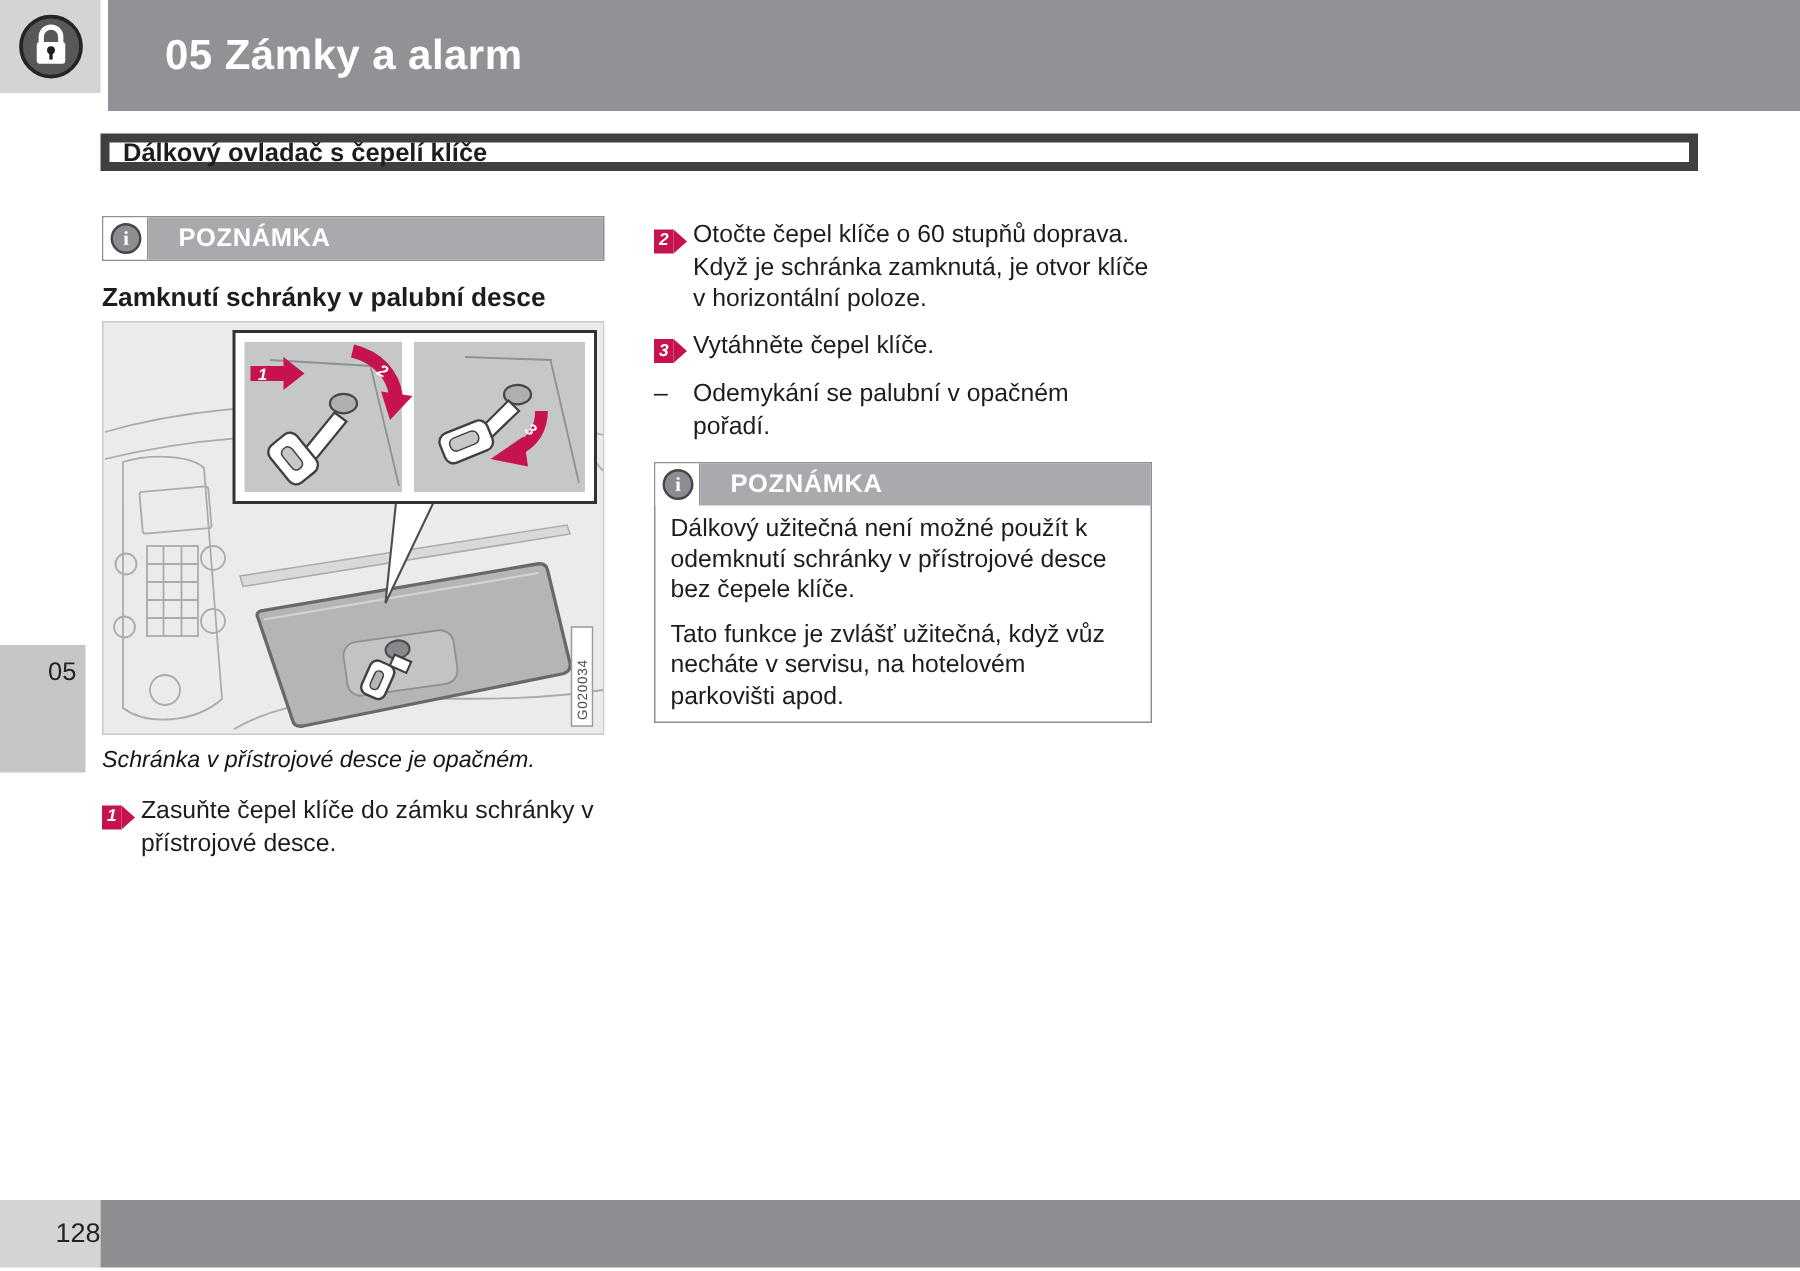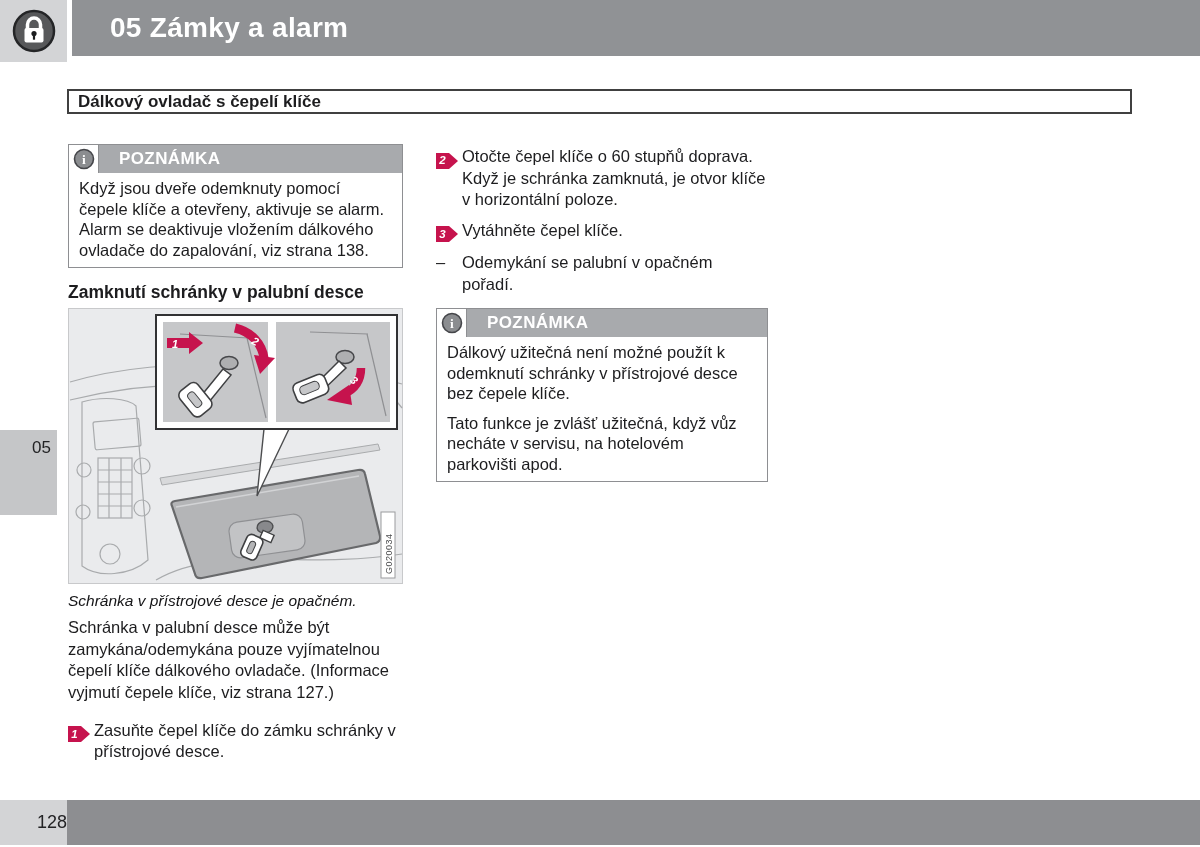--- a/index.html
+++ b/index.html
@@ -7,28 +7,28 @@
   .page {
     position:relative; width:1200px; height:847px; background:#ffffff;
     font-family:"Liberation Sans", sans-serif; color:#1d1d1f; overflow:hidden;
   }
   
   .corner-top {
     position:absolute; left:0; top:0; width:67px; height:62px; background:#d3d4d6;
     display:flex; align-items:center; justify-content:center;
   }
   .header-bar {
-    position:absolute; left:72px; top:0; width:1128px; height:56px; background:#909295;
+    position:absolute; left:72px; top:0; width:1128px; height:74px; background:#909295;
     display:flex; align-items:center;text-align:center;
   }
   .header-title { color:#fff; font-weight:bold; font-size:28px; padding-left:38px; letter-spacing:.3px; }
   
   .section-box {
     position:absolute; left:67px; top:89px; width:1065px; height:25px;
-    border:2px solid #404040; display:flex; align-items:center; background:#fff;
+    border:6px solid #404040; display:flex; align-items:center; background:#fff;
   }
   .section-title { font-weight:bold; font-size:17px; padding-left:9px; }
   
   .col-left  { position:absolute; left:68px;  top:144px; width:335px; }
   .col-right { position:absolute; left:436px; top:146px; width:332px; }
   
   .note { border:1px solid #8e8f92; background:#fff; }
   .note-head { display:flex; height:28px; }
   .note-icon-box {
     width:30px; background:#fff; border-right:1px solid #8e8f92;
@@ -99,23 +99,20 @@
 
     <div class="note">
       <div class="note-head">
         <div class="note-icon-box">
           <svg width="22" height="22" viewBox="0 0 22 22">
             <circle cx="11" cy="11" r="9.5" fill="#8b8d90" stroke="#45464a" stroke-width="1.6"></circle>
             <text x="11" y="15.5" text-anchor="middle" font-family="Liberation Serif, serif" font-size="13.5" font-weight="bold" fill="#ffffff">i</text>
           </svg>
         </div>
         <div class="note-bar">POZNÁMKA</div>
-      </div>
-      <div class="note-body">
-        <p>Když jsou dveře odemknuty pomocí čepele klíče a otevřeny, aktivuje se alarm. Alarm se deaktivuje vložením dálkového ovladače do zapalování, viz strana 138.</p>
       </div>
     </div>
 
     <div class="subheading">Zamknutí schránky v palubní desce</div>
 
     <svg class="figure" width="335" height="276" viewBox="0 0 335 276">
       <rect x="0.5" y="0.5" width="334" height="275" fill="#eaebed" stroke="#c8c9cb"></rect>
 
       <g stroke="#a9abad" stroke-width="1.2" fill="none">
         <path d="M2,74 C50,60 110,54 170,58"></path>
@@ -179,21 +176,20 @@
           <text x="283" y="76" font-size="11" font-weight="bold" font-style="italic" fill="#fff" transform="rotate(40 286 72)">3</text>
         </g>
       </g>
 
       <rect x="313" y="204" width="14" height="66" fill="#ffffff" stroke="#9a9b9e" stroke-width="1"></rect>
       <text transform="translate(323.5 266) rotate(-90)" font-size="9" fill="#4a4b4d" letter-spacing="0.5">G020034</text>
     </svg>
 
     <div class="caption">Schránka v přístrojové desce je opačném.</div>
 
-    <p class="para">Schránka v palubní desce může být zamykána/odemykána pouze vyjímatelnou čepelí klíče dálkového ovladače. (Informace vyjmutí čepele klíče, viz strana 127.)</p>
 
     <div class="step">
       <div class="step-marker">
         <span class="marker">
           <span class="marker-num">1</span>
           <span class="marker-tip"></span>
         </span>
       </div>
       <div class="step-text">Zasuňte čepel klíče do zámku schránky v přístrojové desce.</div>
     </div>

